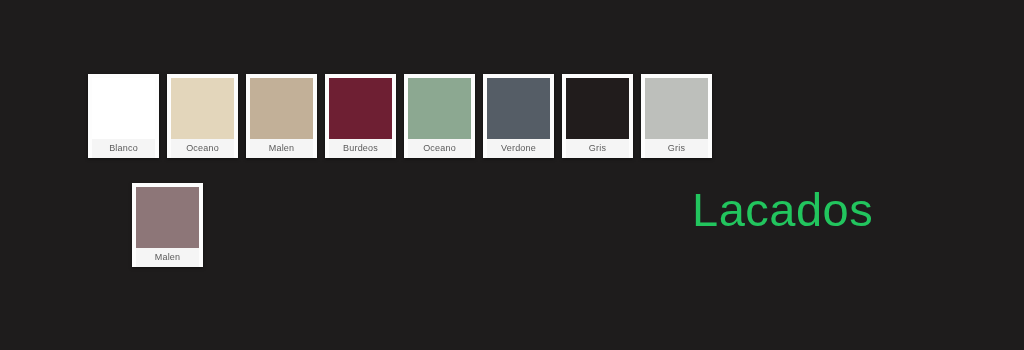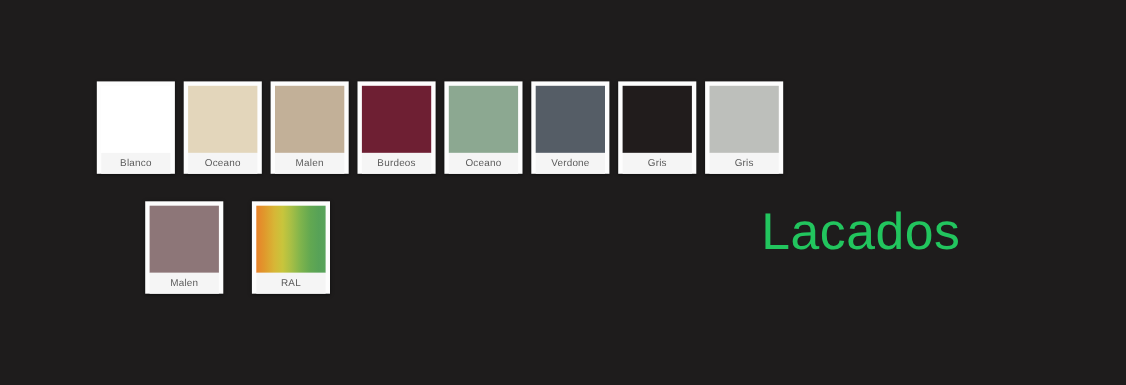--- a/index.html
+++ b/index.html
@@ -114,23 +114,19 @@
         <span class="swatch-color" style="background: rgb(189, 191, 187);"></span>
         <div class="swatch-label">Gris</div>
       </div>
     </div>
 
     <div class="swatch-row row-2">
       <div class="swatch-card">
         <span class="swatch-color" style="background: rgb(141, 118, 120);"></span>
         <div class="swatch-label">Malen</div>
       </div>
-      <div class="swatch-card">
-        <span class="swatch-color" style="background-image: linear-gradient(90deg, rgb(232, 130, 42) 0%, rgb(224, 153, 44) 12%, rgb(215, 182, 54) 26%, rgb(200, 197, 60) 38%, rgb(168, 191, 69) 50%, rgb(127, 180, 76) 64%, rgb(98, 168, 81) 78%, rgb(87, 162, 87) 90%, rgb(90, 164, 92) 100%);"></span>
-        <div class="swatch-label">RAL</div>
-      </div>
     </div>
 
   </div>
 
   <div class="title-lacados" style="color: #22c55e;">Lacados</div>
 
 </div>
 
 </body></html>

